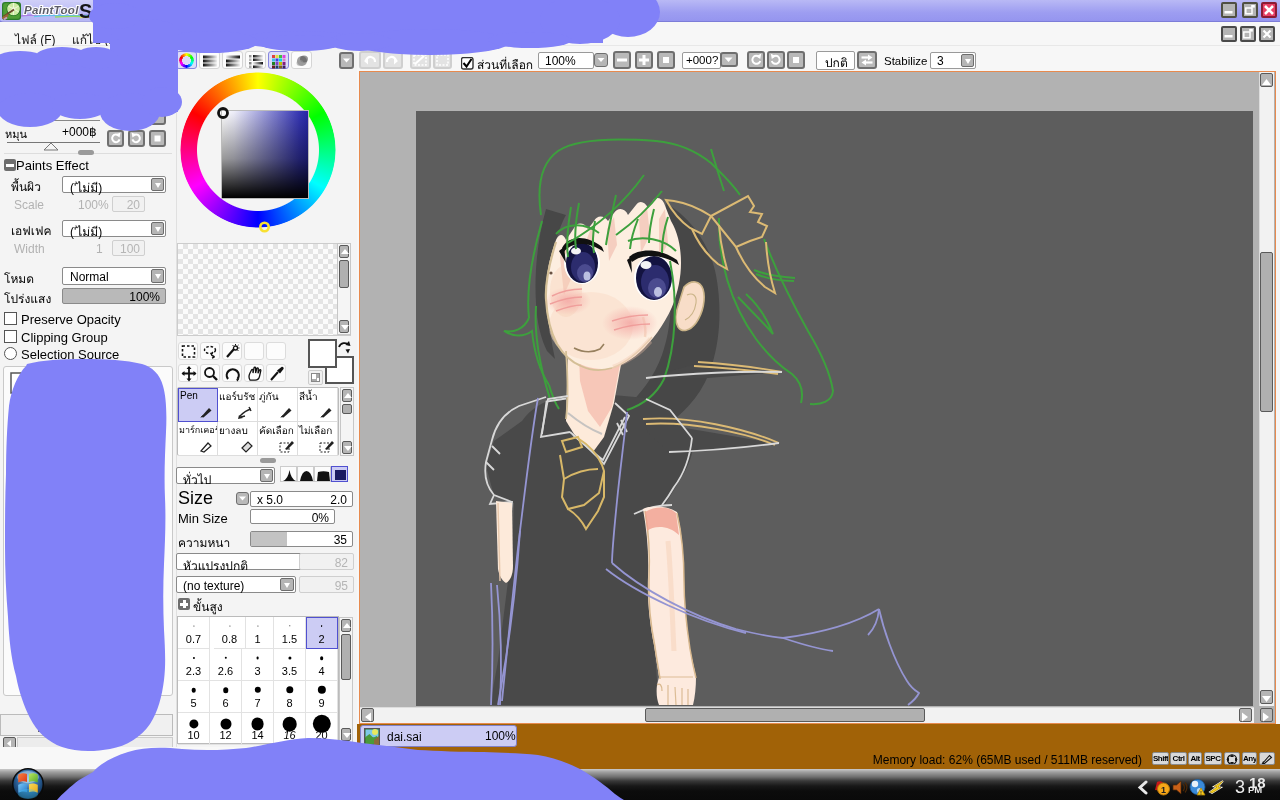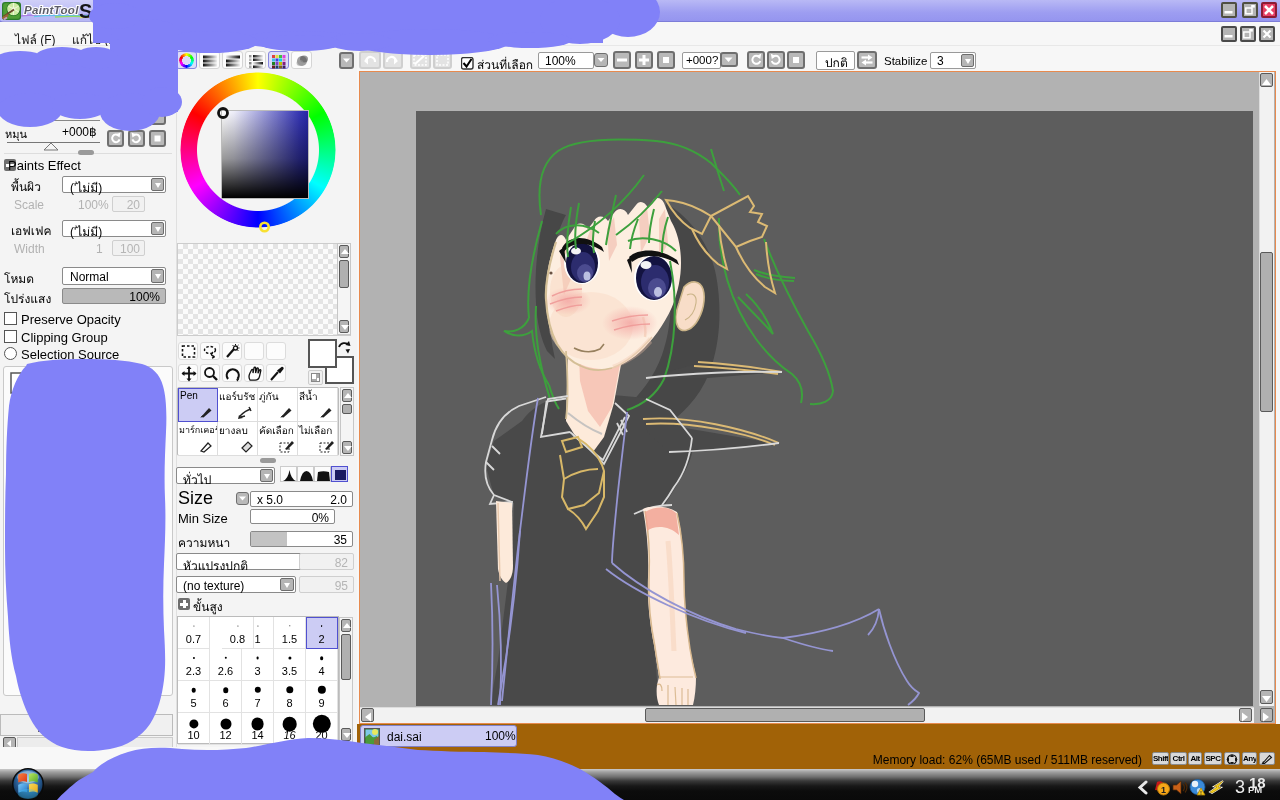--- a/index.html
+++ b/index.html
@@ -222,21 +222,21 @@
   <div class="tbtn" style="left:149px;top:84px;width:17px;height:17px;"><svg width="13" height="13">
         <rect x="3.5" y="3.5" width="6" height="6" fill="#fff"></rect>
       </svg></div>
 
   <div style="position:absolute;left:4px;top:107px;width:168px;height:1px;background:#ddd;"></div>
   <div style="position:absolute;left:78px;top:104px;width:16px;height:5px;background:#9a9a9a;border-radius:3px;"></div>
 
   <div style="position:absolute;left:4px;top:113px;width:12px;height:12px;background:#6e6e6e;border-radius:2px;">
       <div style="position:absolute;left:2px;top:4.5px;width:8px;height:3px;background:#fff;"></div>
     </div>
-  <span class="lbl" style="left:8px;top:112px;font-size:13px;text-align:center;">Paints Effect</span>
+  <span class="lbl" style="left:16px;top:112px;font-size:13px;text-align:center;">Paints Effect</span>
   <span class="lbl" style="left:11px;top:131px;">พื้นผิว</span>
   <div class="dd" style="left:62px;top:130px;width:104px;height:17px;">
       <span style="position:absolute;left:7px;top:1px;">('ไม่มี)</span>
       <span class="ar"></span>
     </div>
   <span class="glbl" style="left:14px;top:152px;text-align:right;">Scale</span>
   <span class="glbl" style="left:78px;top:152px;">100%</span>
   <div class="graybox" style="left:112px;top:150px;width:33px;height:16px;">
       <span style="position:absolute;right:4px;top:1px;">20</span>
     </div>
@@ -525,21 +525,21 @@
       <div style="position:absolute;left:2px;top:4.5px;width:8px;height:3px;background:#fff;"></div>
       <div style="position:absolute;left:4.5px;top:2px;width:3px;height:8px;background:#fff;"></div>
     </div>
   <span class="lbl" style="left:16px;top:551px;">ขั้นสูง</span>
 
   <div id="szgrid">
   <div class="szc" style="left:0px;top:0px;">
         <i style="width:1.2px;height:1.2px;top:9px;"></i>
         <b>0.7</b>
       </div>
-  <div class="szc" style="left:44px;top:0px;">
+  <div class="szc" style="left:36px;top:0px;">
         <i style="width:1.2px;height:1.2px;top:9px;"></i>
         <b>0.8</b>
       </div>
   <div class="szc" style="left:64px;top:0px;">
         <i style="width:1.2px;height:1.2px;top:9px;"></i>
         <b>1</b>
       </div>
   <div class="szc" style="left:96px;top:0px;">
         <i style="width:1.4px;height:1.4px;top:9px;"></i>
         <b>1.5</b>

